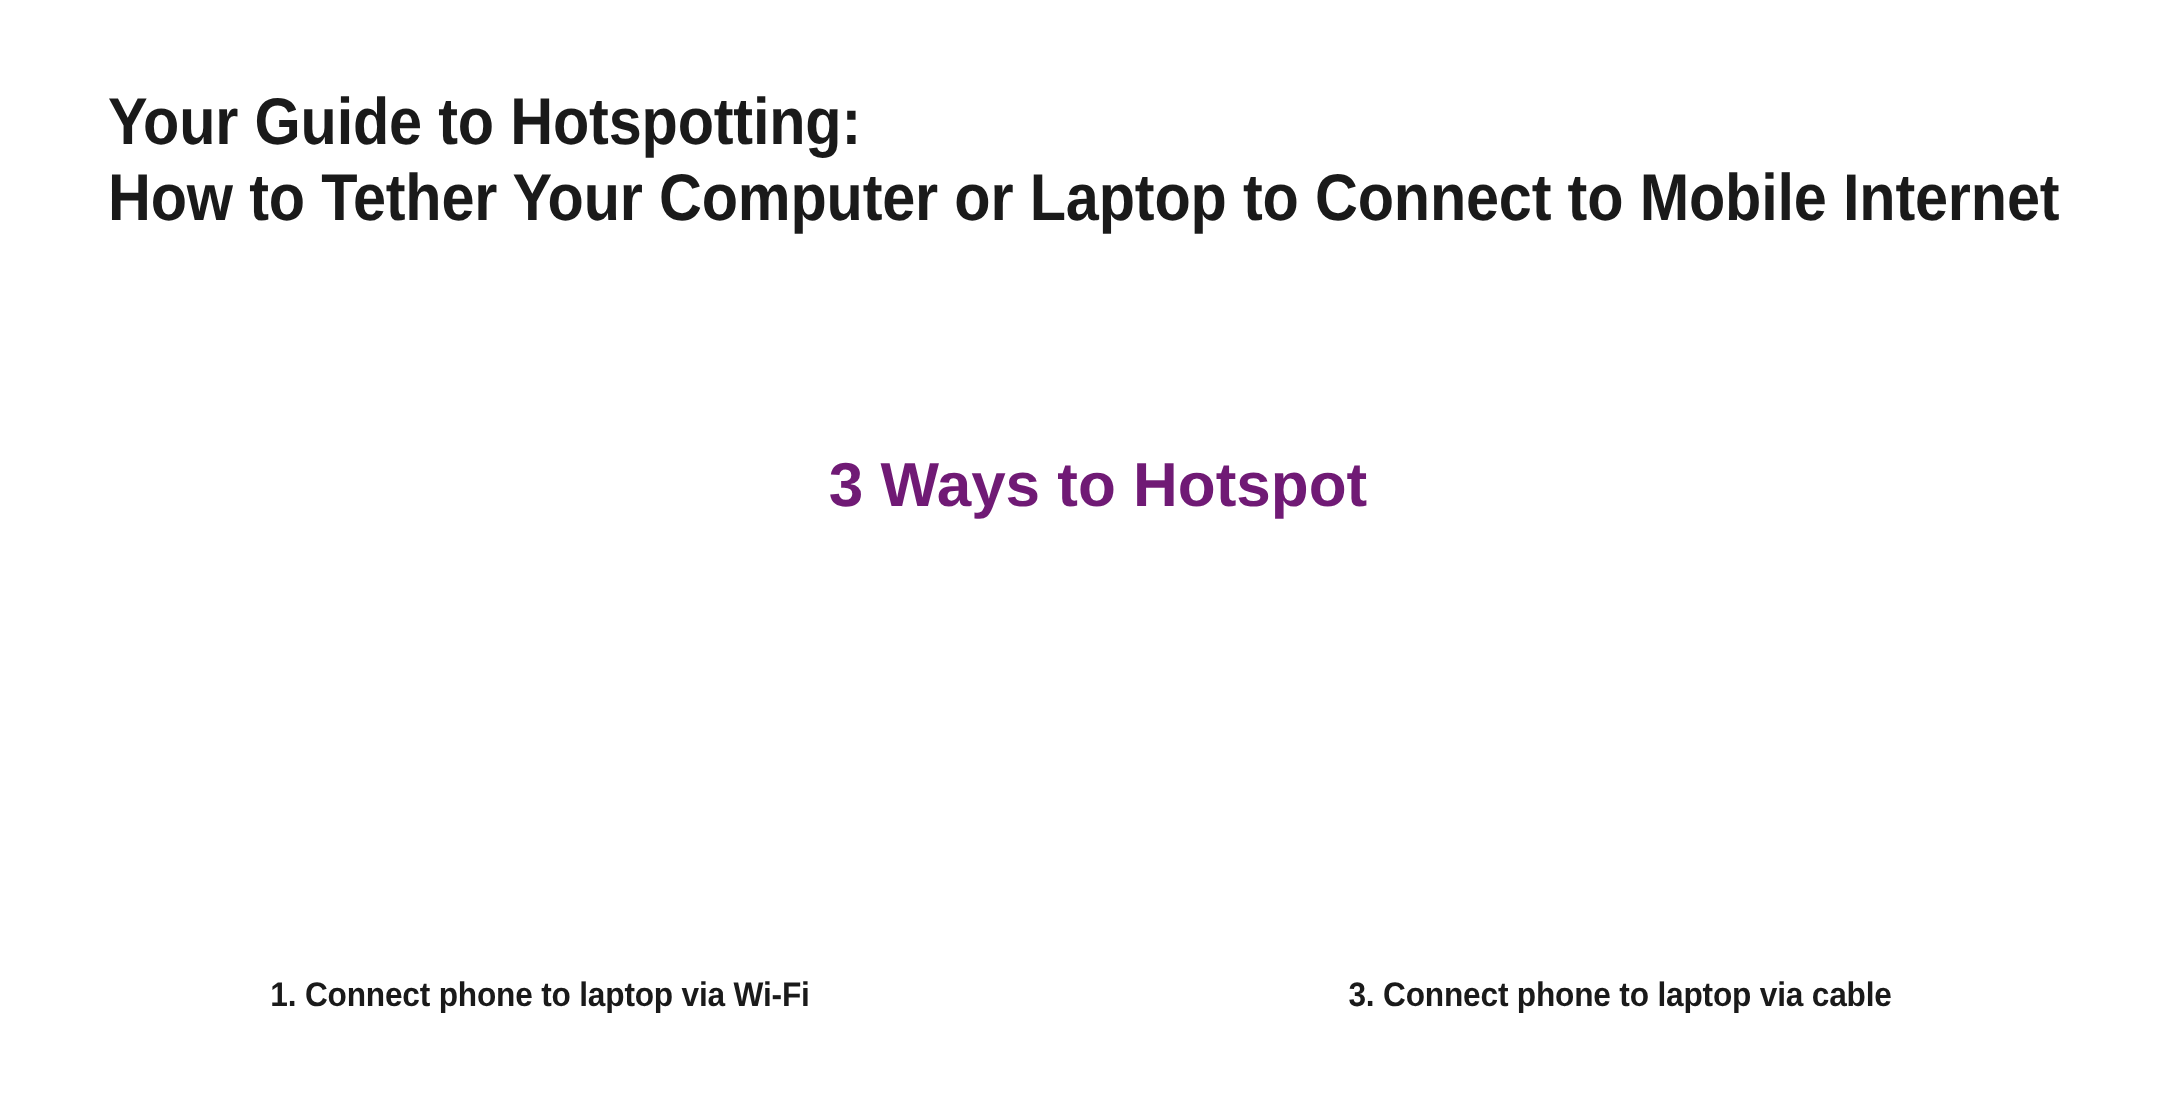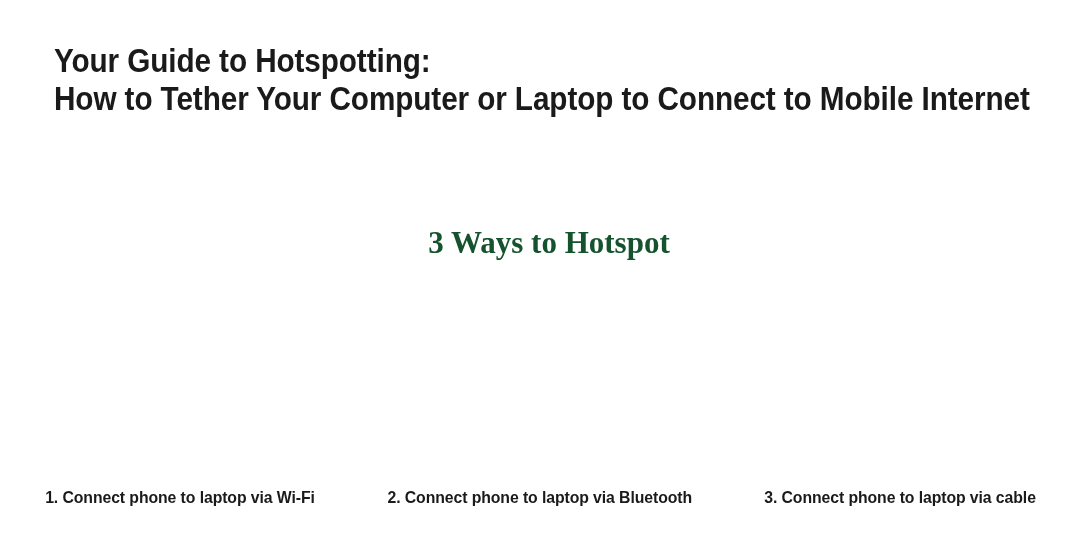--- a/index.html
+++ b/index.html
@@ -55,26 +55,26 @@
   .section-heading {
     position: absolute;
     top: 224px;
     left: 0;
     right: 0;
     text-align: center;
   }
 
   .section-heading-text {
     display: inline-block;
-    font-family: Liberation Serif, serif;
+    font-family: Liberation Sans, sans-serif;
     font-weight: bold;
     font-size: 31px;
     line-height: 38px;
     letter-spacing: 0px;
-    color: #14532d;
+    color: #701a75;
     white-space: nowrap;
     transform: translateX(9px);
     text-align: center;
   }
 
   
   .illustration-row {
     position: absolute;
     top: 286px;
     left: 0;
@@ -133,20 +133,17 @@
     <div class="illustration-cell"></div>
     <div class="illustration-cell"></div>
     <div class="illustration-cell"></div>
   </div>
 
   <div class="caption-row">
     <div class="caption-cell">
       <span class="caption-text">1. Connect phone to laptop via Wi-Fi</span>
     </div>
     <div class="caption-cell">
-      <span class="caption-text">2. Connect phone to laptop via Bluetooth</span>
-    </div>
-    <div class="caption-cell">
       <span class="caption-text">3. Connect phone to laptop via cable</span>
     </div>
   </div>
 
 </div>
 
 </body></html>

